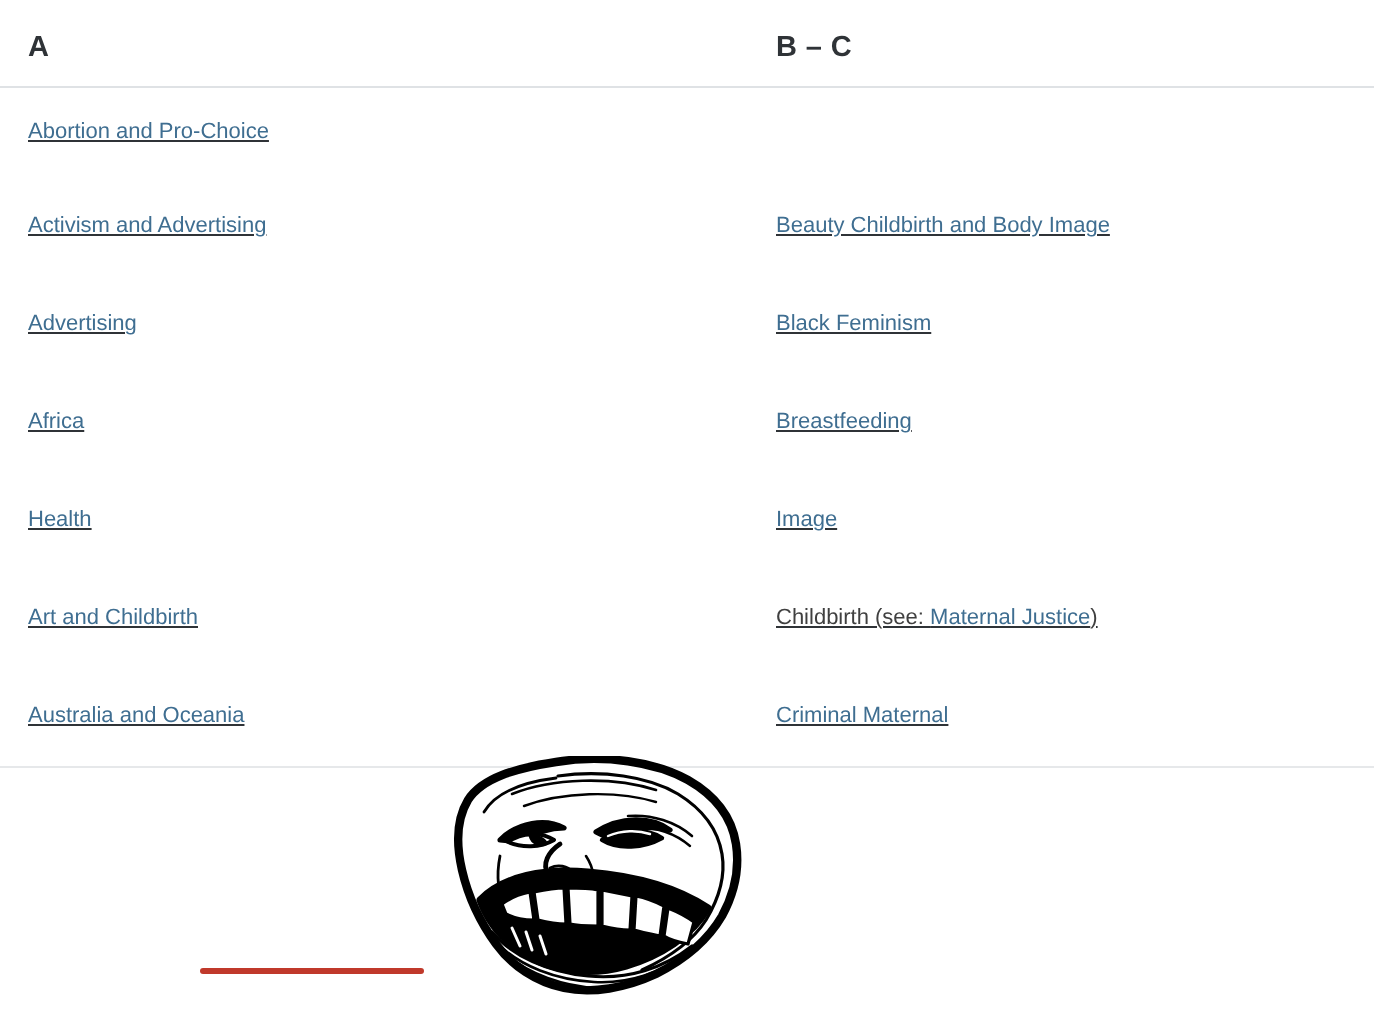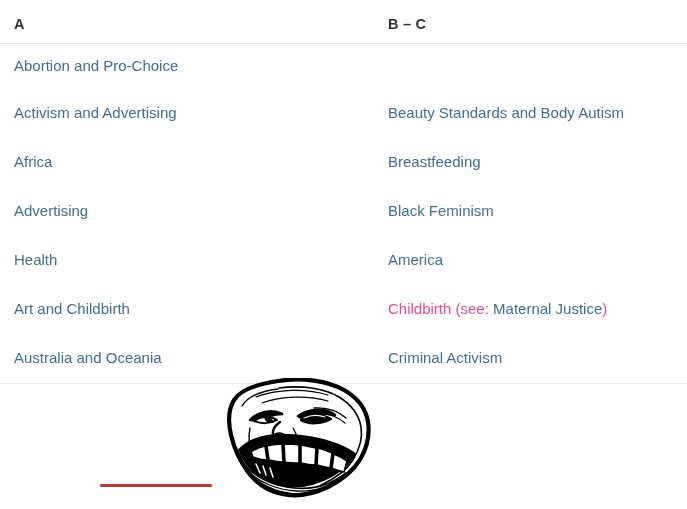--- a/index.html
+++ b/index.html
@@ -43,37 +43,38 @@
     padding: 16px 0 11px 14px;
     border-bottom: 1px solid #dfe2e5;
     letter-spacing: 0.2px;
     vertical-align: bottom;
   }
 
   .index-table tbody td {
     padding: 0 0 0 14px;
     height: 49px;
     vertical-align: middle;
-    font-size: 15px;
+    font-size: 11px;
     color: #2f3337;
     line-height: 1.35;
     border: none;
+    text-decoration: underline;
   }
   .index-table tbody tr:first-child td { height: 45px; }
 
   .index-table tbody tr:last-child td {
     border-bottom: 1px solid #e6e8ea;
   }
 
   a.topic-link {
     color: #3f6e91;
     text-decoration: none;
   }
 
-  .see-text { color: #ec4899; }
+  .see-text { color: #404040; }
 
   
   a.topic-link.annotated {
     position: relative;
   }
   .red-underline {
     position: absolute;
     left: 100px;
     top: 484px;
     width: 112px;
@@ -117,65 +118,65 @@
           <a class="topic-link" href="#">Abortion and Pro-Choice</a>
         </td>
         <td></td>
       </tr>
 
       <tr>
         <td>
           <a class="topic-link" href="#">Activism and Advertising</a>
         </td>
         <td>
-          <a class="topic-link" href="#">Beauty Standards and Body Autism</a>
+          <a class="topic-link" href="#">Beauty Childbirth and Body Image</a>
+        </td>
+      </tr>
+
+      <tr>
+        <td>
+          <a class="topic-link" href="#">Advertising</a>
+        </td>
+        <td>
+          <a class="topic-link" href="#">Black Feminism</a>
         </td>
       </tr>
 
       <tr>
         <td>
           <a class="topic-link" href="#">Africa</a>
         </td>
         <td>
           <a class="topic-link" href="#">Breastfeeding</a>
         </td>
       </tr>
 
       <tr>
         <td>
-          <a class="topic-link" href="#">Advertising</a>
-        </td>
-        <td>
-          <a class="topic-link" href="#">Black Feminism</a>
-        </td>
-      </tr>
-
-      <tr>
-        <td>
           <a class="topic-link" href="#">Health</a>
         </td>
         <td>
-          <a class="topic-link" href="#">America</a>
+          <a class="topic-link" href="#">Image</a>
         </td>
       </tr>
 
 
       <tr>
         <td>
           <a class="topic-link" href="#">Art and Childbirth</a>
         </td>
         <td><span class="see-text">Childbirth (see: </span><a class="topic-link" href="#">Maternal Justice</a><span class="see-text">)</span></td>
       </tr>
 
       <tr>
         <td>
           <a class="topic-link" href="#">Australia and Oceania</a>
         </td>
         <td>
-          <a class="topic-link" href="#">Criminal Activism</a>
+          <a class="topic-link" href="#">Criminal Maternal</a>
         </td>
       </tr>
 
 
     </tbody>
   </table>
 
   <div class="red-underline"></div>
 
   <div class="trollface">

